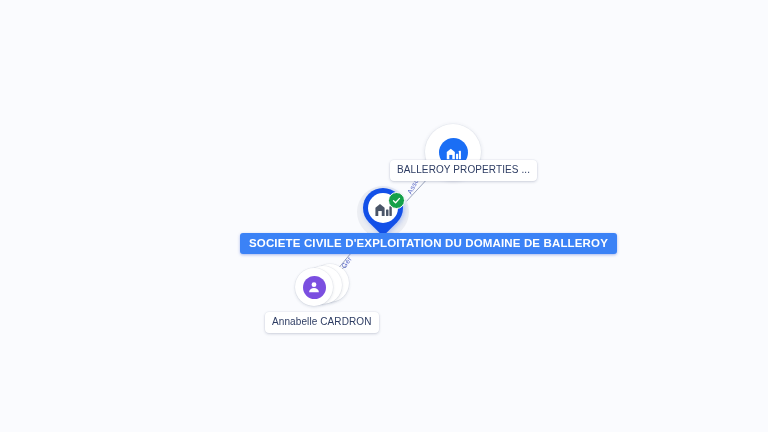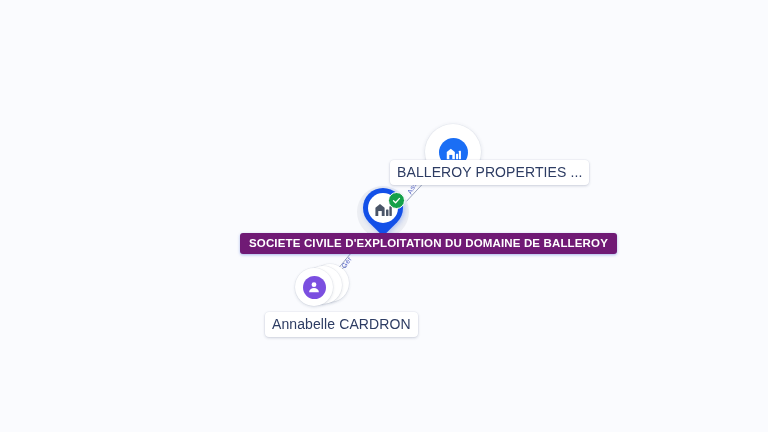--- a/index.html
+++ b/index.html
@@ -64,21 +64,21 @@
     justify-content: center;
   }
 
   
   .label-chip {
     position: absolute;
     background: #ffffff;
     border-radius: 4px;
     box-shadow: 0 1px 3px rgba(40,55,95,0.20), 0 0 0 0.5px rgba(40,55,95,0.06);
     color: #2d3c63;
-    font-size: 14px;
+    font-size: 10px;
     line-height: 1;
     padding: 5px 7px 6px 7px;
     white-space: nowrap;
     letter-spacing: 0.1px;
   }
   #label-company {
     left: 390px;
     top: 160px;
   }
   #label-person {
@@ -137,21 +137,21 @@
     display: flex;
     align-items: center;
     justify-content: center;
   }
 
   
   #label-main {
     position: absolute;
     left: 240px;
     top: 233px;
-    background: #701a75;
+    background: #3b82f6;
     color: #ffffff;
     font-size: 11.5px;
     font-weight: bold;
     letter-spacing: 0.15px;
     padding: 4px 9px 5px 9px;
     border-radius: 3px;
     white-space: nowrap;
     box-shadow: 0 1px 3px rgba(20,60,200,0.35);
   }
 

